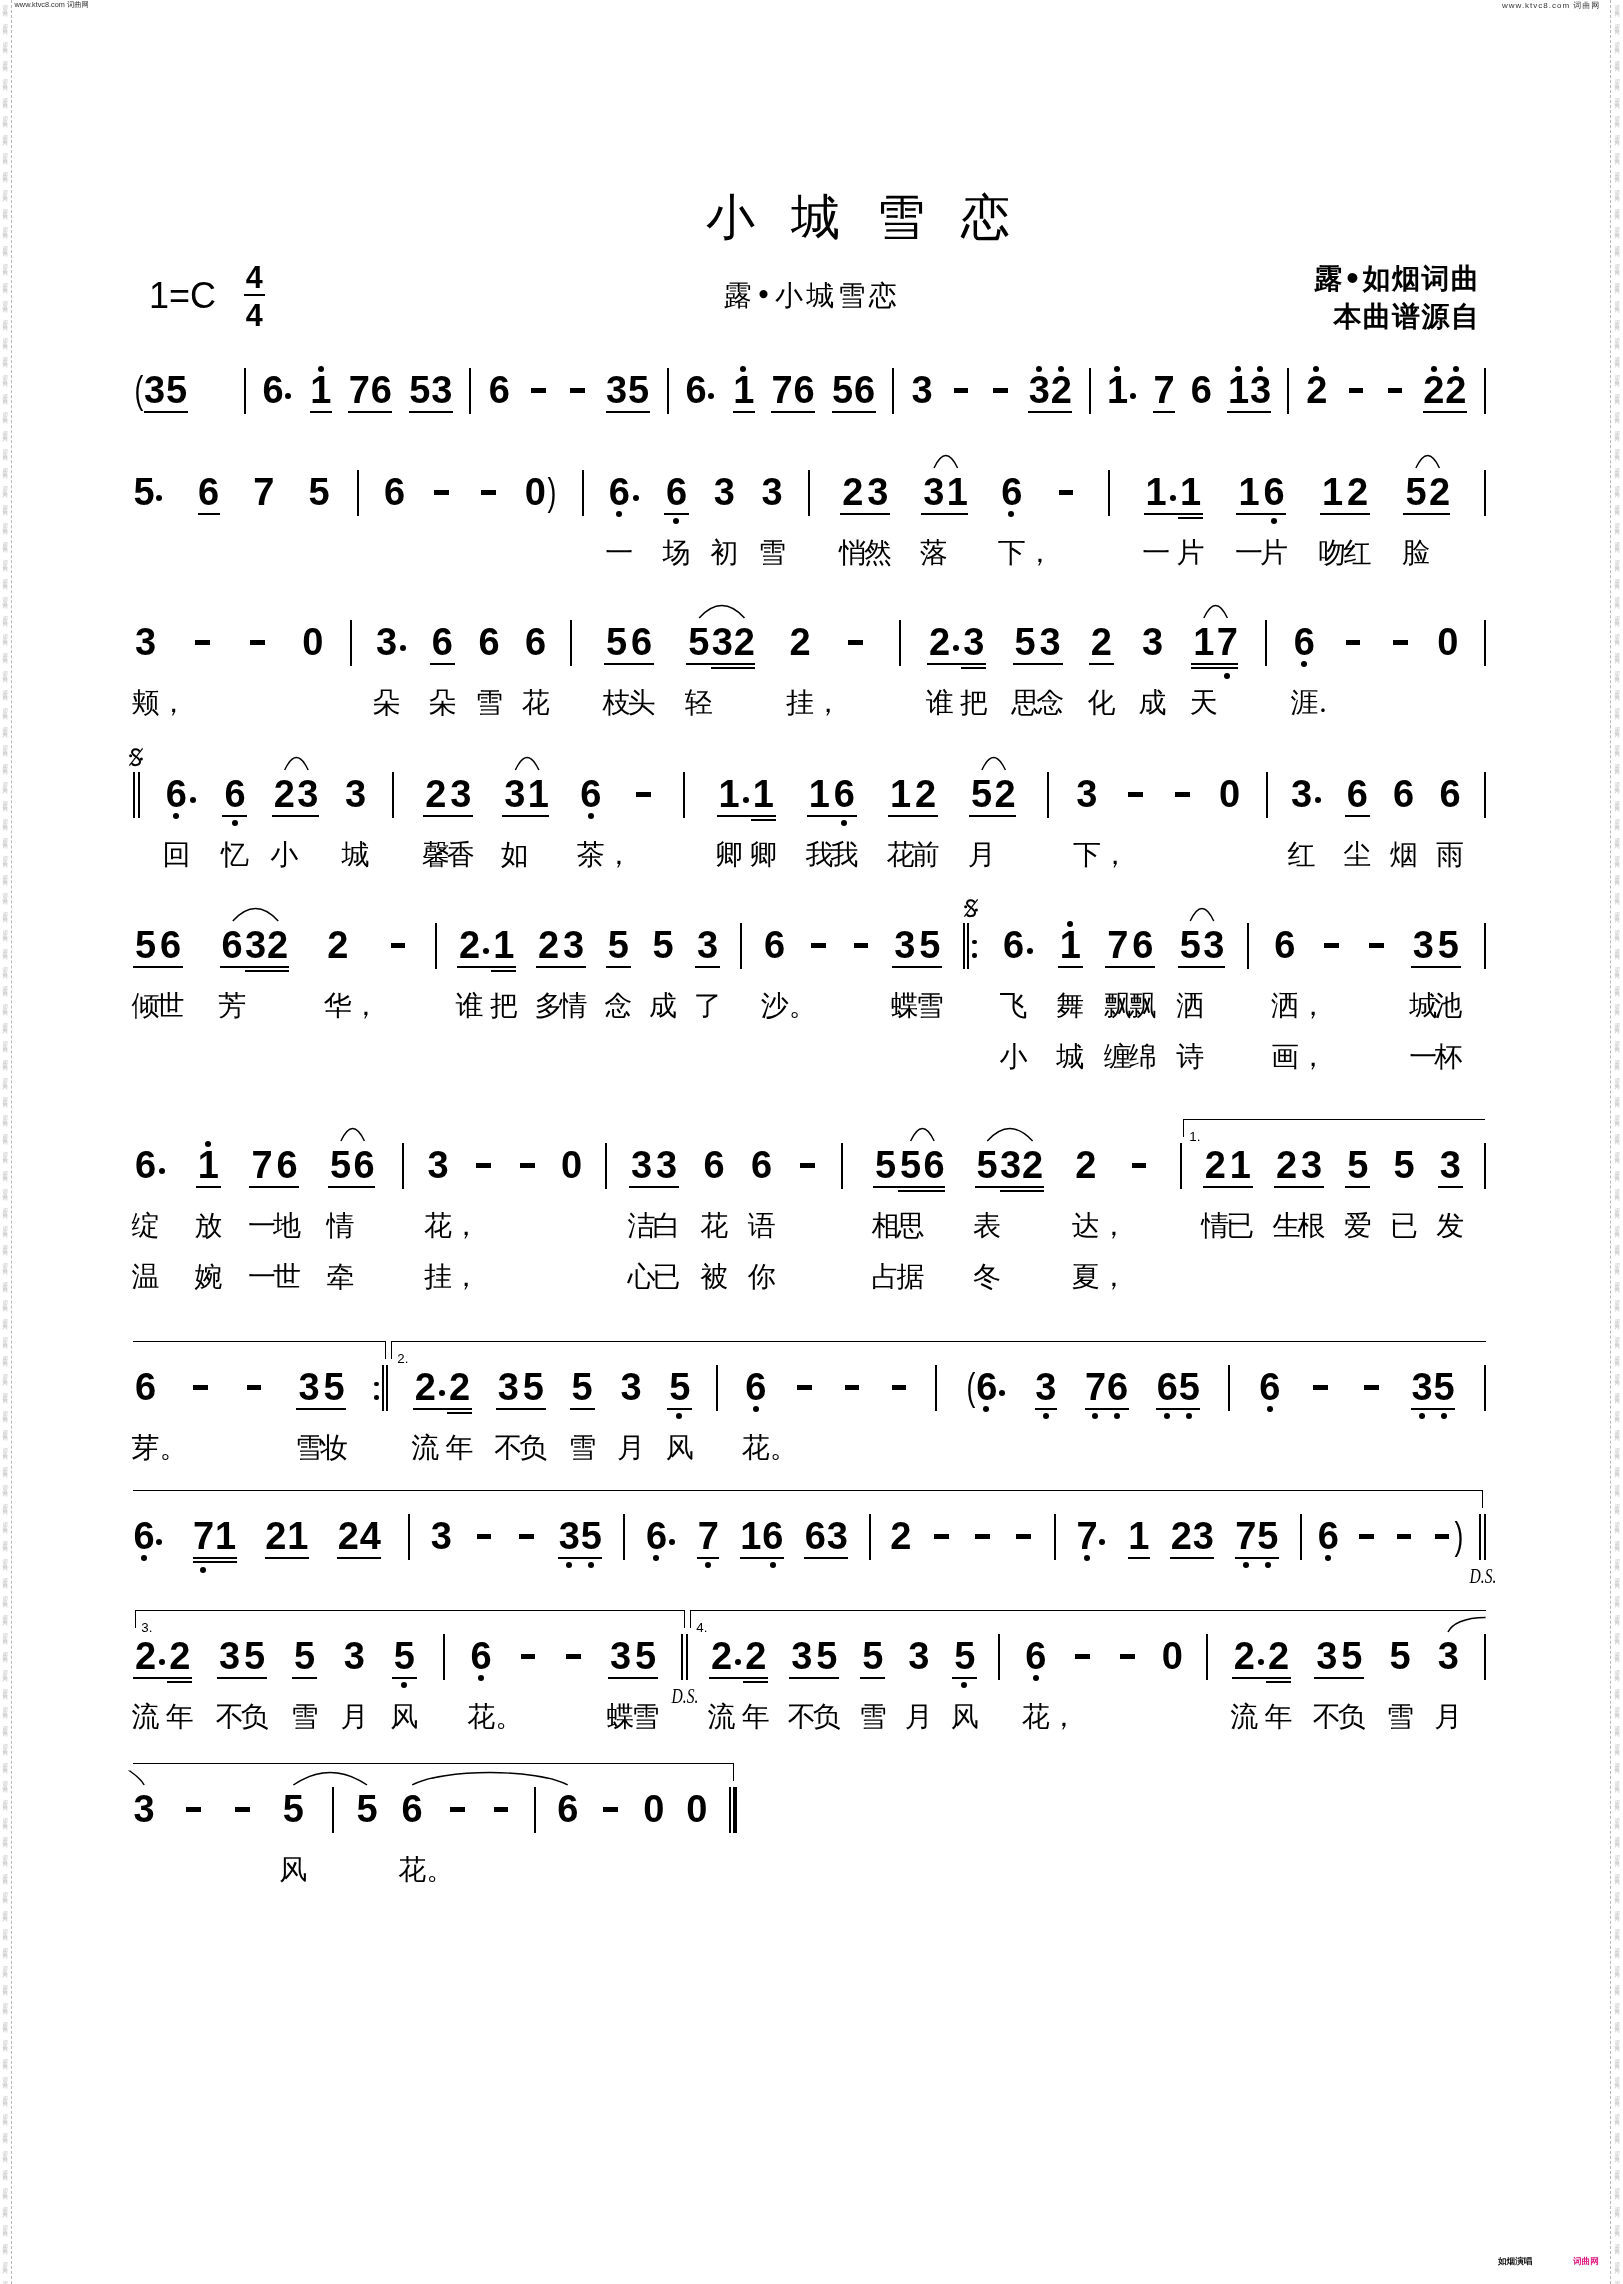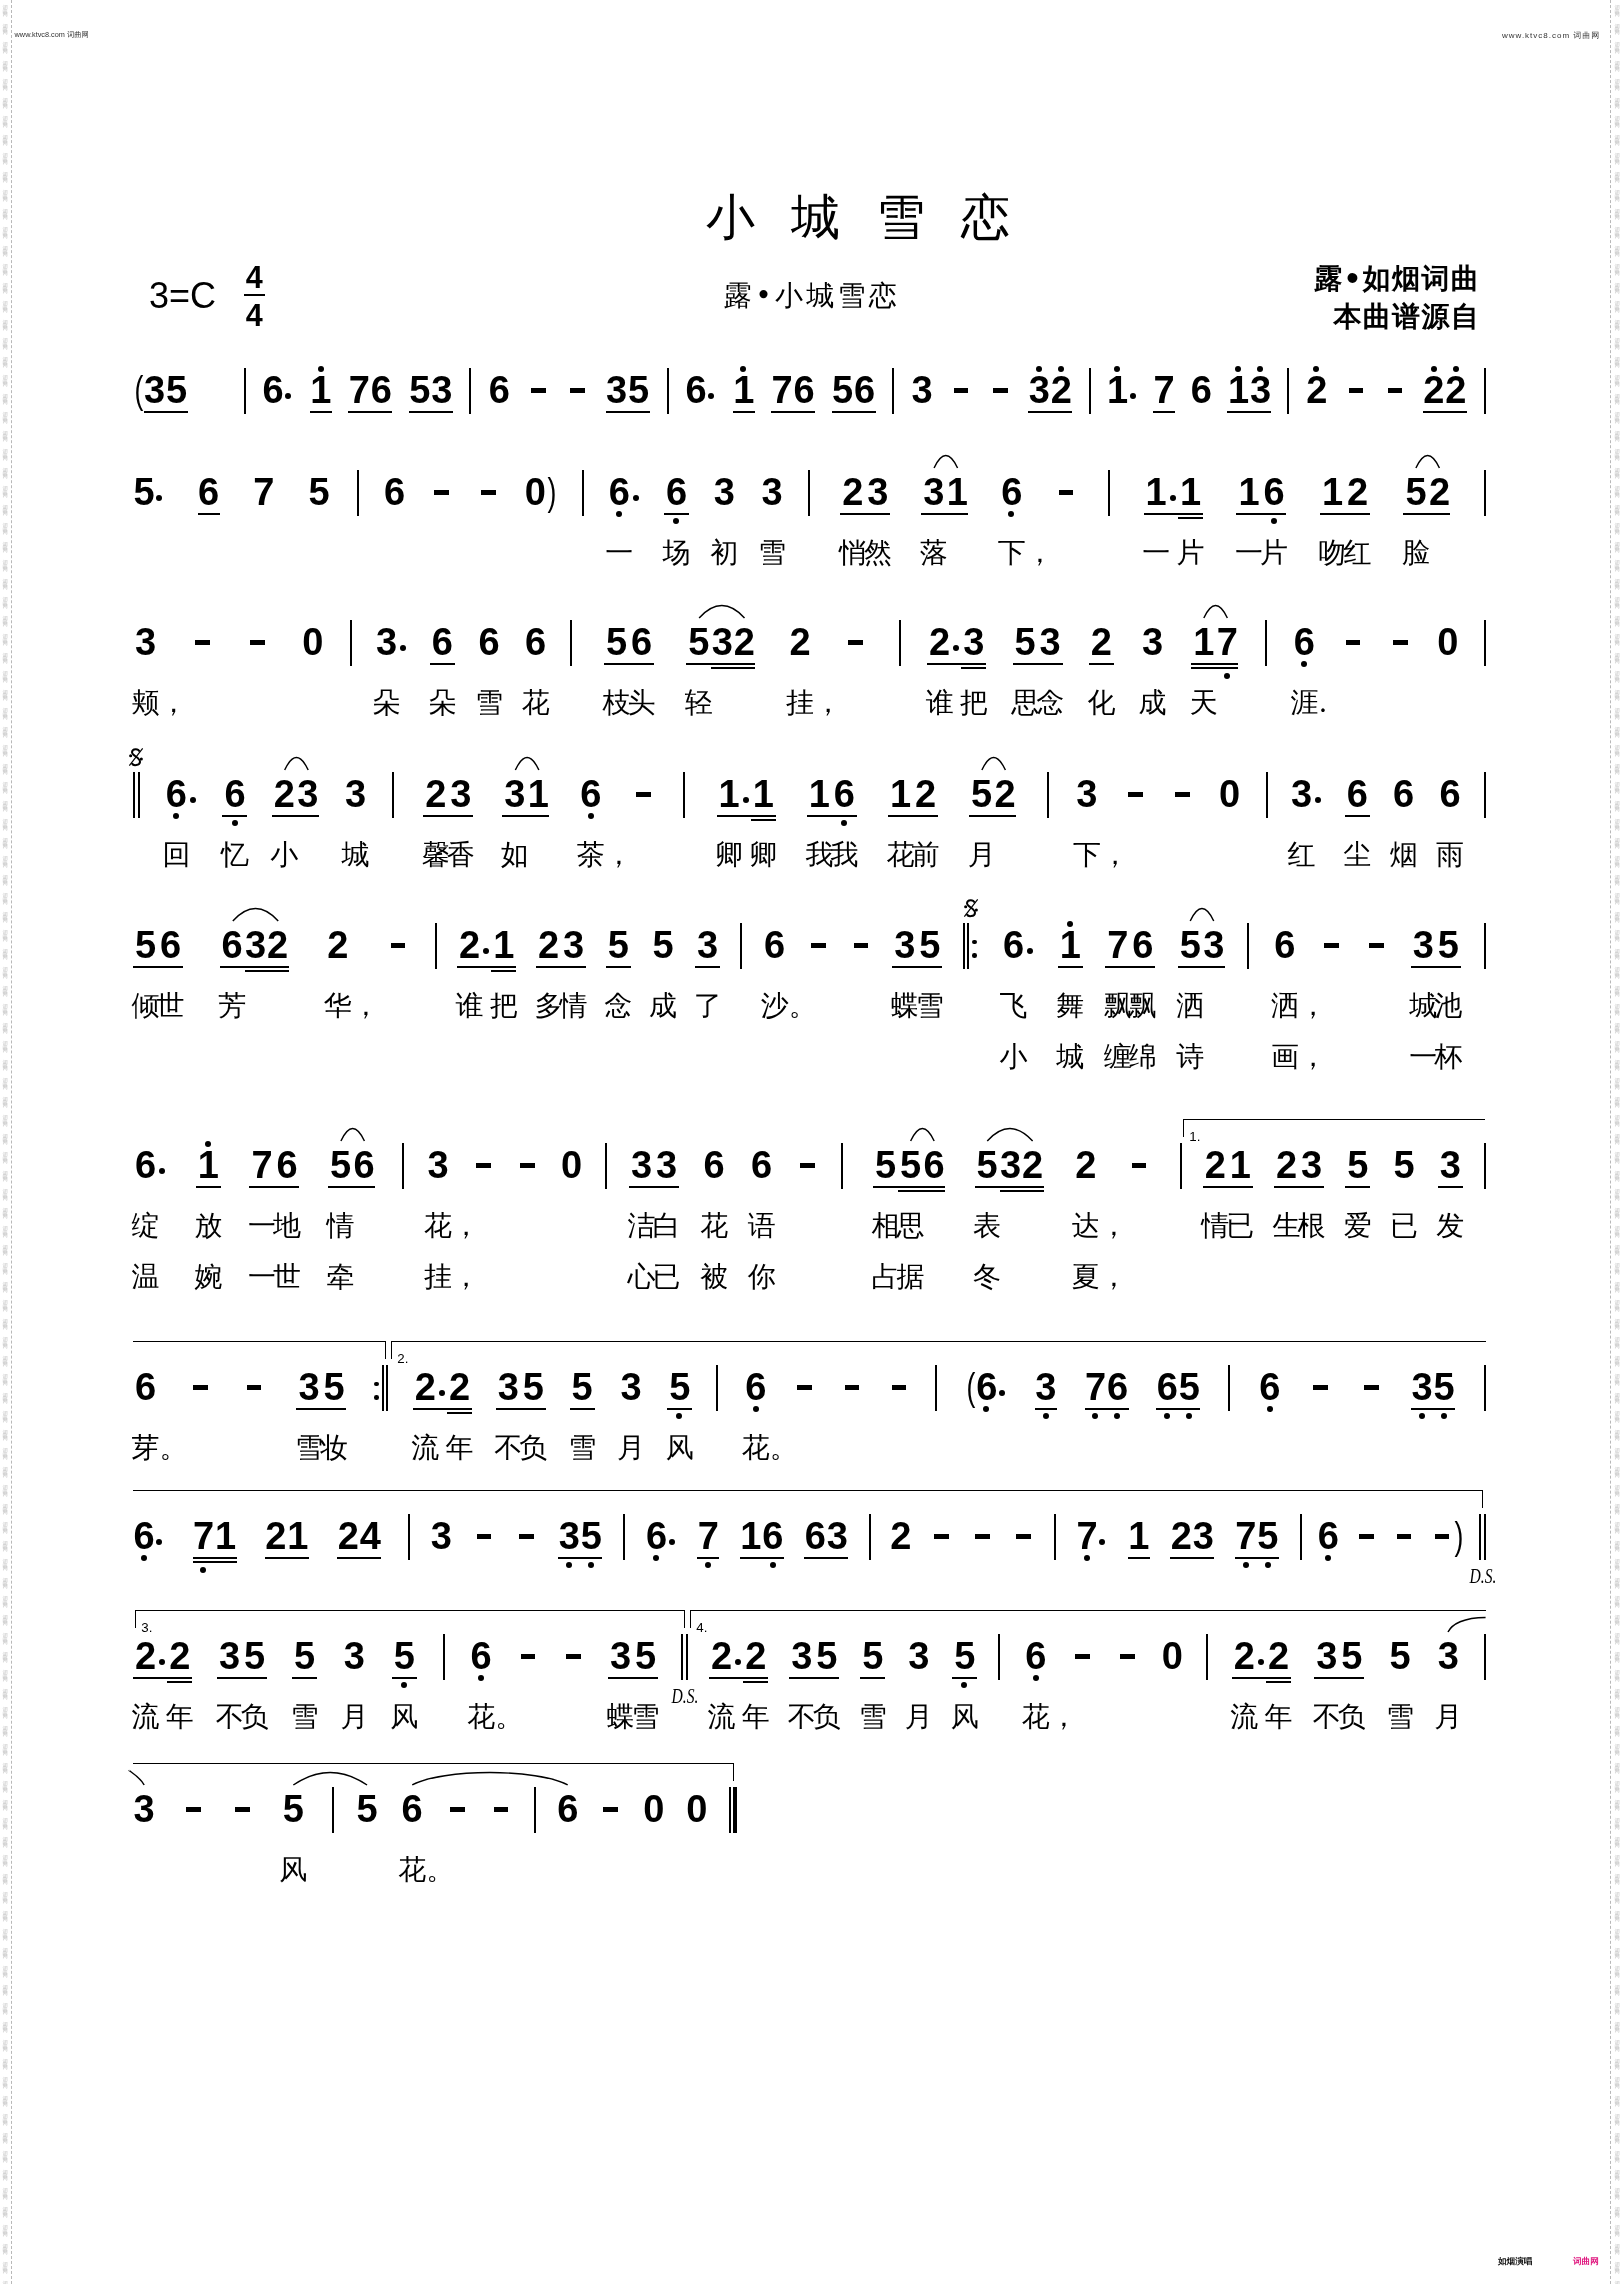--- a/index.html
+++ b/index.html
@@ -1,19 +1,19 @@
 <!DOCTYPE html>
 <html style="font-size:10.6px"><head>
 <meta charset="utf-8">
 <style>
   html,body{margin:0;padding:0;background:#ffffff;}
   body{width:1624px;height:2284px;position:relative;overflow:hidden;color:#000;font-family:"Liberation Sans",sans-serif;}
 
   
-  .wm-top{position:absolute;top:30px;white-space:nowrap;color:#333;font-family:"Liberation Sans",sans-serif;}
+  .wm-top{position:absolute;top:0;white-space:nowrap;color:#333;font-family:"Liberation Sans",sans-serif;}
   .wm-top.left{left:14.6px;font-size:7.3px;}
   .wm-top.right{left:1502px;font-size:8px;letter-spacing:1px;}
   .margin-line{position:absolute;top:0;width:0;height:2284px;border-left:0.7px dashed #b8b8b8;}
   .margin-line.left{left:10.6px;}
   .margin-line.right{left:1610px;}
   .margin-text{position:absolute;top:0;width:6.6px;height:2284px;overflow:hidden;writing-mode:vertical-rl;text-orientation:upright;
     font-size:5.3px;line-height:6.6px;letter-spacing:3.3px;color:#c4c4c4;white-space:nowrap;font-family:"DejaVu Sans",sans-serif;}
   .margin-text.left{left:2px;}
   .margin-text.right{left:1614px;}
 
@@ -91,21 +91,21 @@
 <body>
 
 <div class="margin-line left" data-name="margin-dashed-line-left"></div>
 <div class="margin-line right" data-name="margin-dashed-line-right"></div>
 <div class="margin-text left" data-name="margin-watermark-left">词曲网　词曲网　词曲网　词曲网　词曲网　词曲网　词曲网　词曲网　词曲网　词曲网　词曲网　词曲网　词曲网　词曲网　词曲网　词曲网　词曲网　词曲网　词曲网　词曲网　词曲网　词曲网　词曲网　词曲网　词曲网　词曲网　词曲网　词曲网　词曲网　词曲网　词曲网　词曲网　词曲网　词曲网　词曲网　词曲网　词曲网　词曲网　词曲网　词曲网　词曲网　词曲网　词曲网　词曲网　词曲网　词曲网　词曲网　词曲网　词曲网　词曲网　词曲网　词曲网　词曲网　词曲网　词曲网　词曲网　词曲网　词曲网　词曲网　词曲网　词曲网　词曲网　词曲网　词曲网　词曲网　词曲网　词曲网　词曲网　词曲网　词曲网　词曲网　词曲网　词曲网　词曲网　词曲网　词曲网　词曲网　词曲网　词曲网　词曲网　词曲网　词曲网　词曲网　词曲网　词曲网　词曲网　词曲网　词曲网　词曲网　词曲网　词曲网　词曲网　词曲网　词曲网　词曲网　词曲网　词曲网　词曲网　词曲网　词曲网　词曲网　词曲网　词曲网　词曲网　词曲网　词曲网　词曲网　词曲网　词曲网　词曲网　词曲网　词曲网　词曲网　词曲网　词曲网　词曲网　词曲网　词曲网　词曲网　词曲网　词曲网　词曲网　词曲网　词曲网　词曲网　词曲网　词曲网　词曲网　词曲网　词曲网　词曲网　词曲网　词曲网　词曲网　词曲网　词曲网　词曲网　词曲网　词曲网　词曲网　</div>
 <div class="margin-text right" data-name="margin-watermark-right">词曲网　词曲网　词曲网　词曲网　词曲网　词曲网　词曲网　词曲网　词曲网　词曲网　词曲网　词曲网　词曲网　词曲网　词曲网　词曲网　词曲网　词曲网　词曲网　词曲网　词曲网　词曲网　词曲网　词曲网　词曲网　词曲网　词曲网　词曲网　词曲网　词曲网　词曲网　词曲网　词曲网　词曲网　词曲网　词曲网　词曲网　词曲网　词曲网　词曲网　词曲网　词曲网　词曲网　词曲网　词曲网　词曲网　词曲网　词曲网　词曲网　词曲网　词曲网　词曲网　词曲网　词曲网　词曲网　词曲网　词曲网　词曲网　词曲网　词曲网　词曲网　词曲网　词曲网　词曲网　词曲网　词曲网　词曲网　词曲网　词曲网　词曲网　词曲网　词曲网　词曲网　词曲网　词曲网　词曲网　词曲网　词曲网　词曲网　词曲网　词曲网　词曲网　词曲网　词曲网　词曲网　词曲网　词曲网　词曲网　词曲网　词曲网　词曲网　词曲网　词曲网　词曲网　词曲网　词曲网　词曲网　词曲网　词曲网　词曲网　词曲网　词曲网　词曲网　词曲网　词曲网　词曲网　词曲网　词曲网　词曲网　词曲网　词曲网　词曲网　词曲网　词曲网　词曲网　词曲网　词曲网　词曲网　词曲网　词曲网　词曲网　词曲网　词曲网　词曲网　词曲网　词曲网　词曲网　词曲网　词曲网　词曲网　词曲网　词曲网　词曲网　词曲网　词曲网　词曲网　词曲网　词曲网　词曲网　词曲网　</div>
 <div class="wm-top left" data-name="site-watermark-top-left">www.ktvc8.com 词曲网</div>
 <div class="wm-top right" data-name="site-watermark-top-right">www.ktvc8.com 词曲网</div>
 
 <div class="title" data-name="song-title">小城雪恋</div>
-<div class="key" data-name="key-signature">3=C</div>
+<div class="key" data-name="key-signature">1=C</div>
 <div class="timesig" data-name="time-signature">
   <span class="num" data-name="time-signature-beats">4</span>
   <span class="line" data-name="time-signature-divider"></span>
   <span class="den" data-name="time-signature-unit">4</span>
 </div>
 <div class="performer" data-name="performer-credit">露•小城雪恋</div>
 <div class="credits" data-name="composer-credits">
   <span data-name="lyrics-music-credit">露•如烟词曲</span>
   <span data-name="transcriber-credit">本曲谱源自</span>
 </div>

